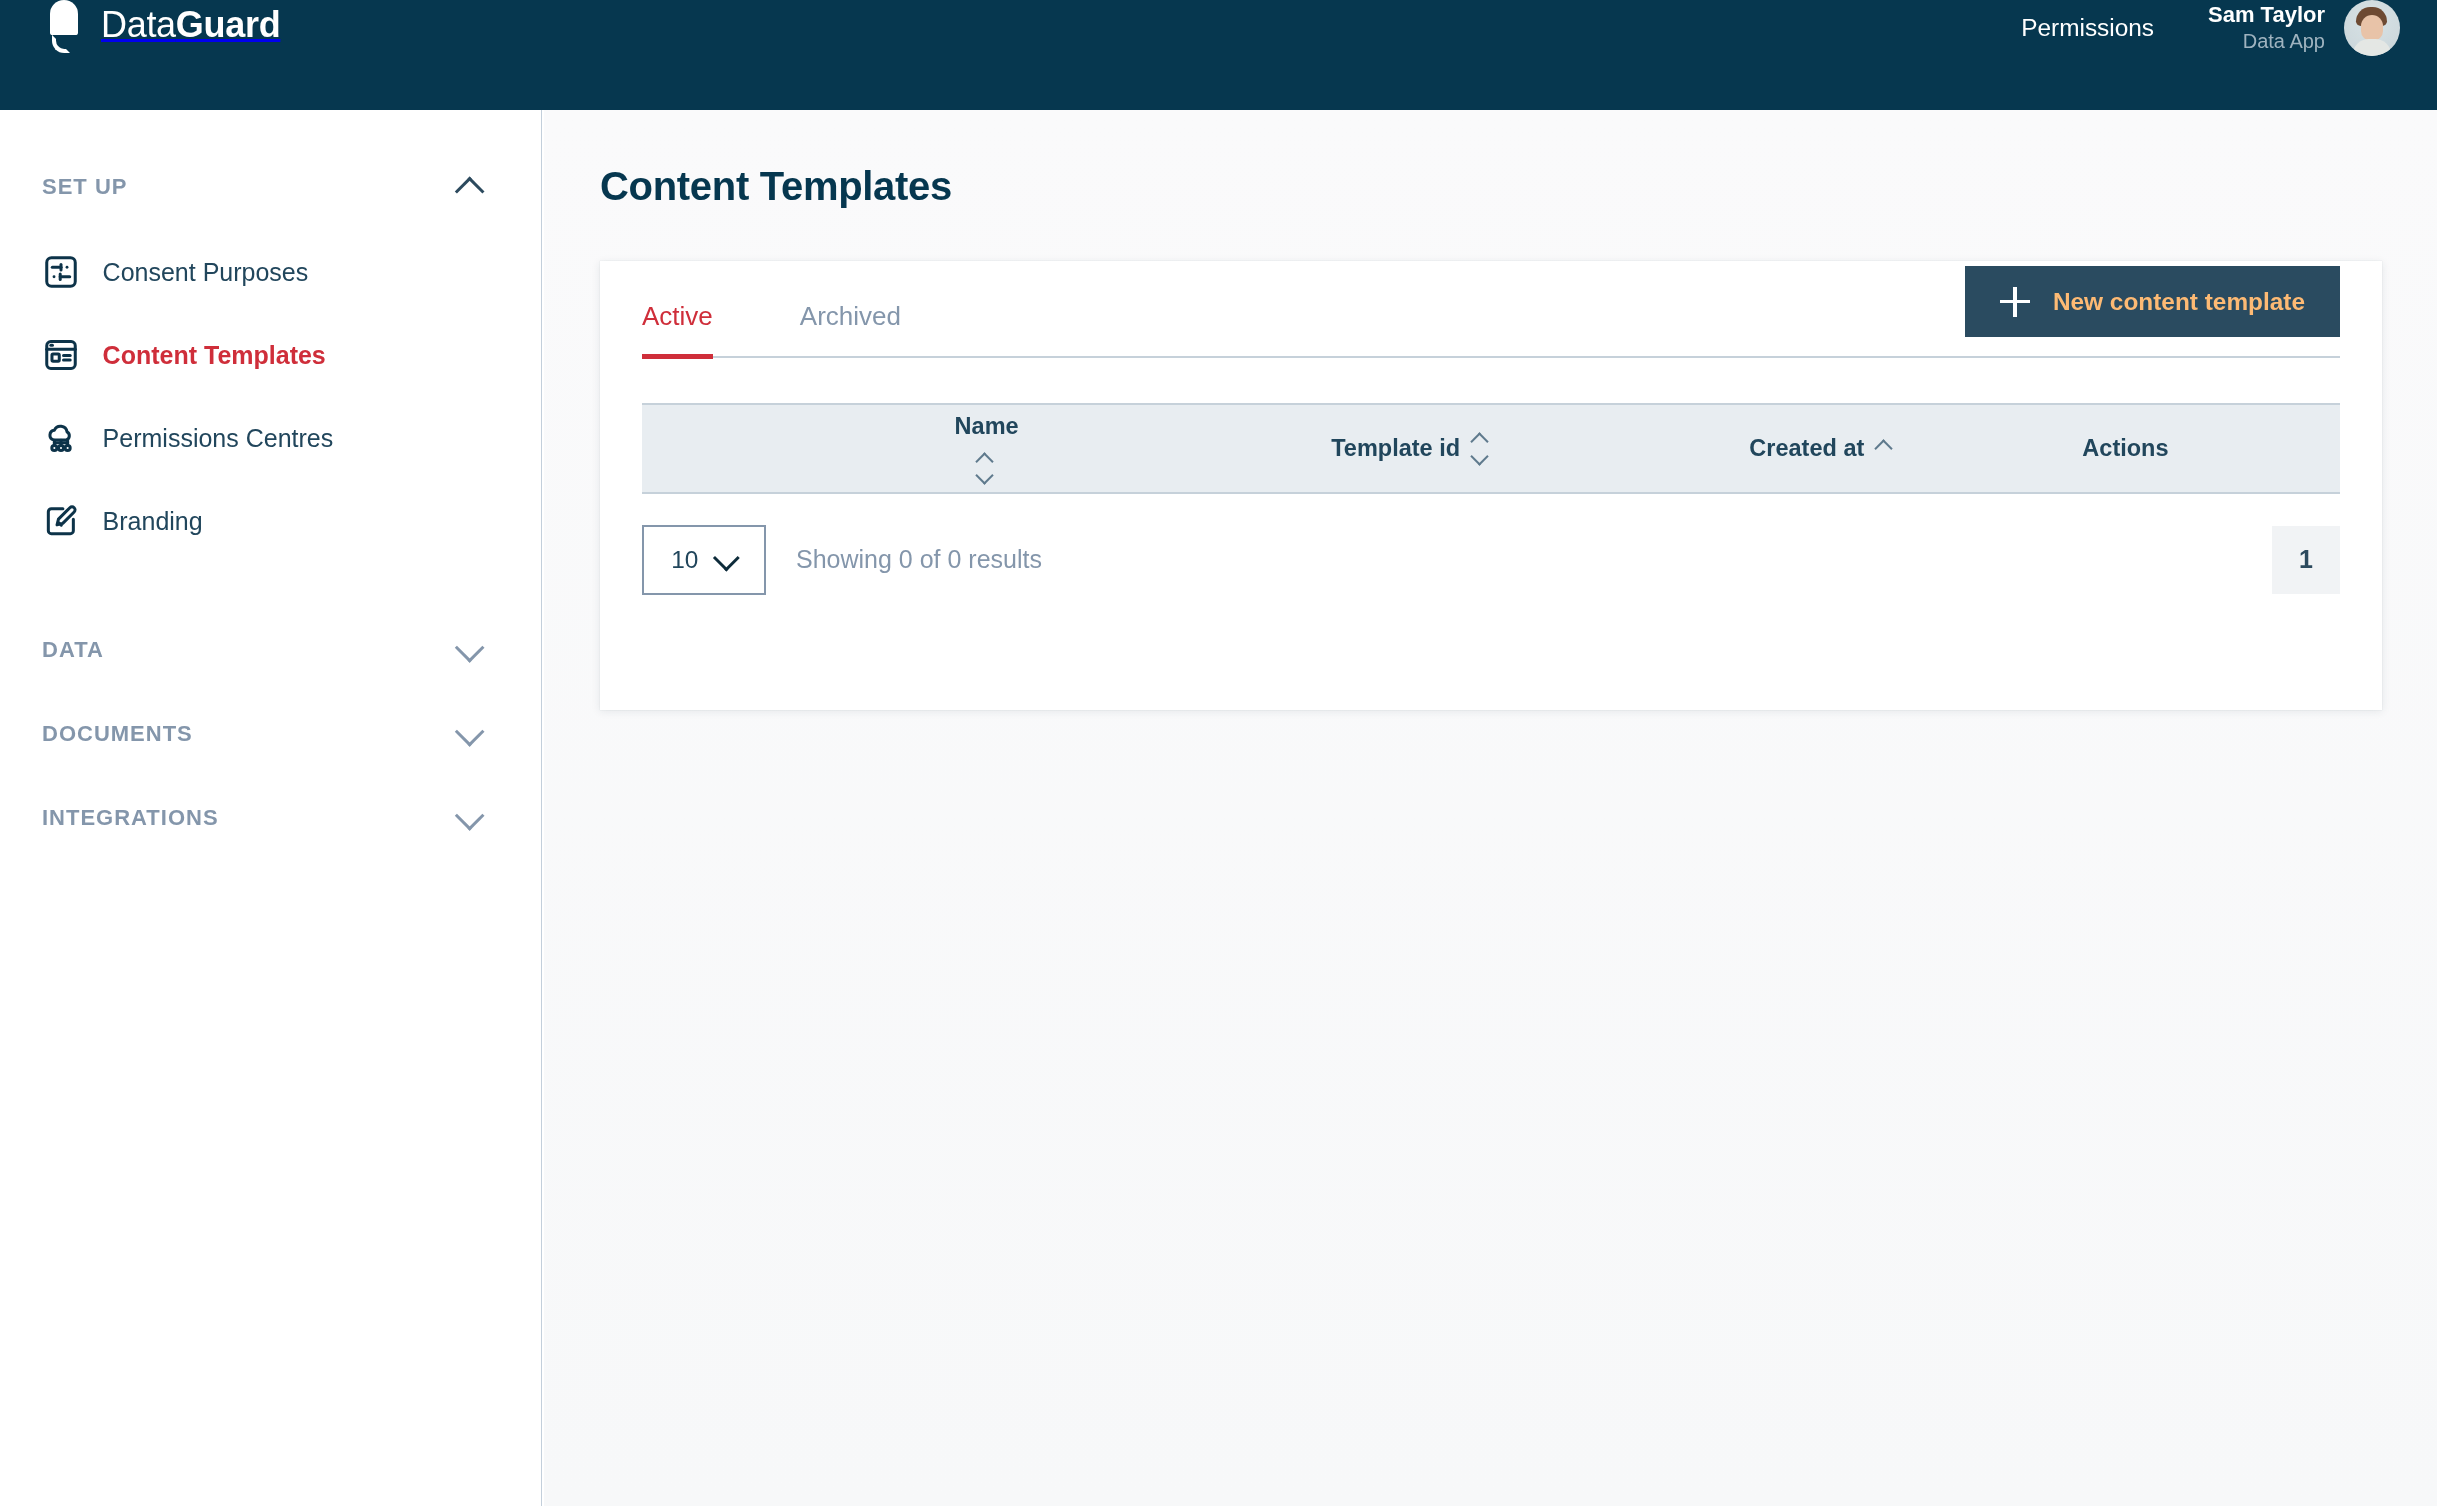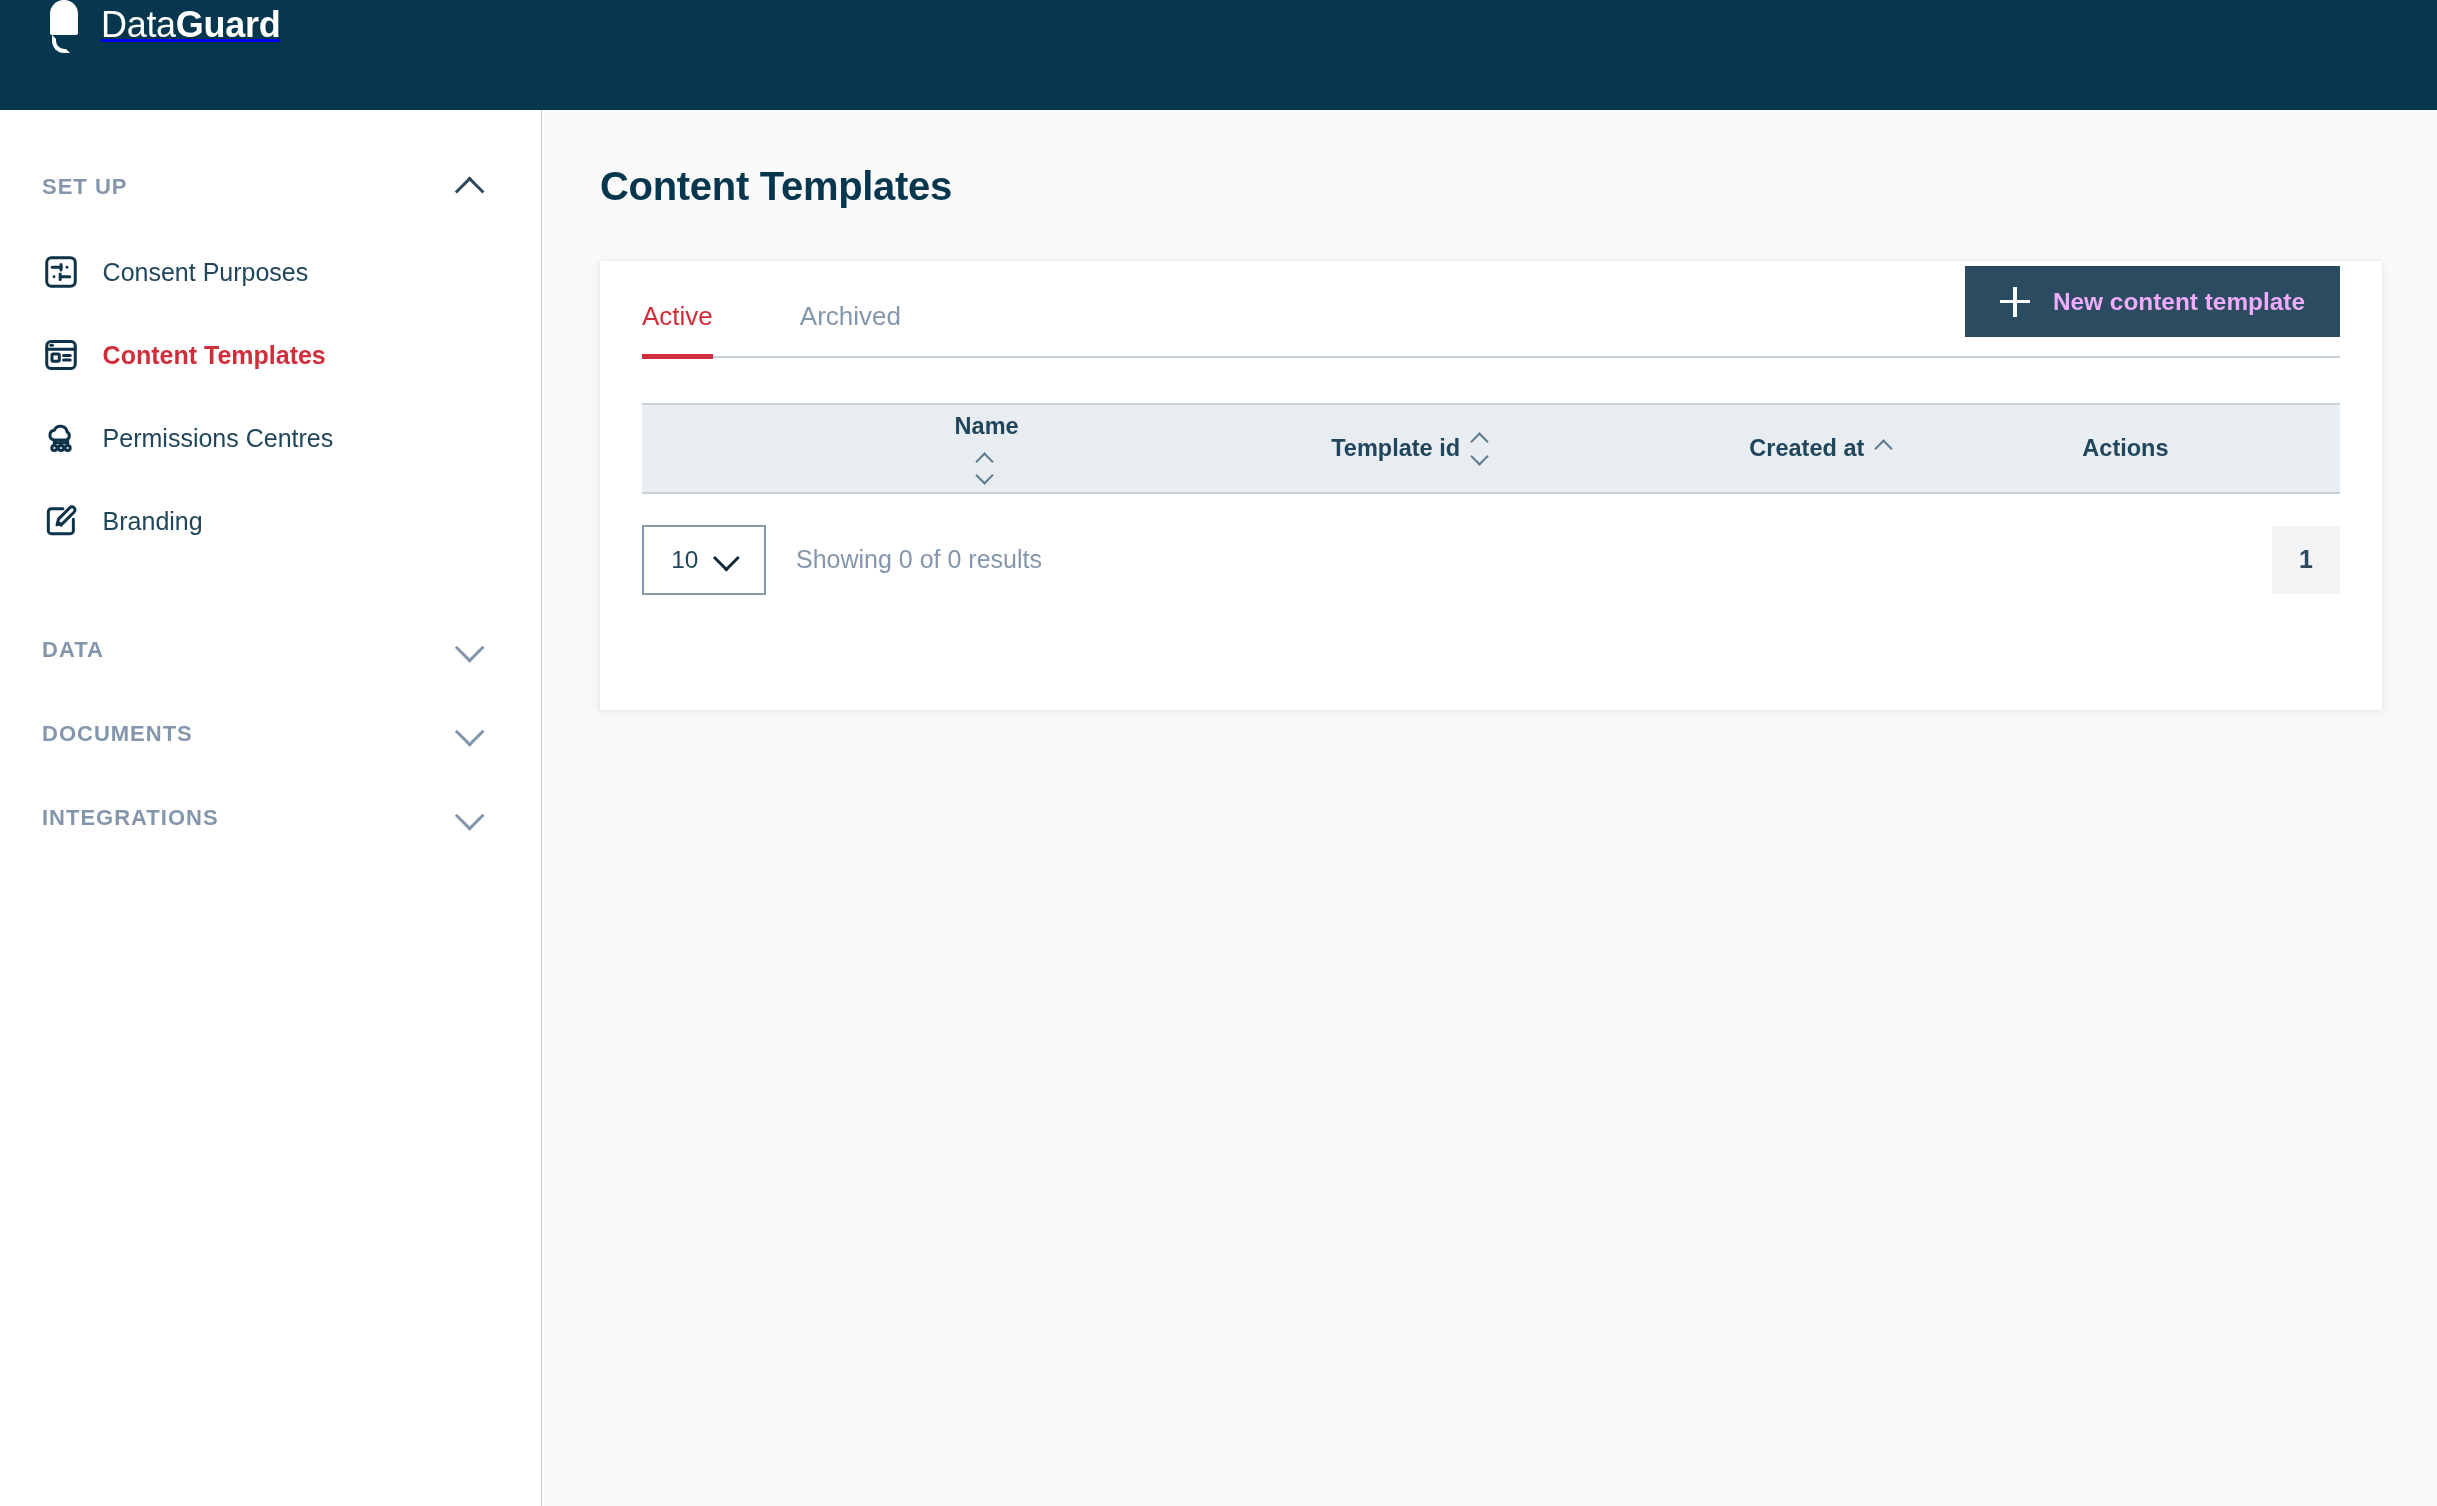--- a/index.html
+++ b/index.html
@@ -149,21 +149,21 @@
   .tab.active { color: #cf2e3a; }
   .tab.active::after {
     content: ""; position: absolute; left: 0; right: 0; bottom: -2.6px;
     height: 5.2px; background: #cf2e3a;
   }
   .new-btn {
     position: absolute; right: 0; bottom: 19px;
     display: flex; align-items: center; gap: 22.6px;
     background: #2a4b60; border: none;
     height: 71px; padding: 0 35px;
-    color: #f0abfc; font-size: 24.4px; font-weight: 700;
+    color: #fdba74; font-size: 24.4px; font-weight: 700;
     font-family: inherit; cursor: pointer; white-space: nowrap;
   }
   .plus {
     width: 30px; height: 30px; position: relative; flex: 0 0 auto;
   }
   .plus::before, .plus::after {
     content: ""; position: absolute; background: #ffffff;
   }
   .plus::before { left: 0; top: 13px; width: 30px; height: 3.5px; }
   .plus::after { top: 0; left: 13px; height: 30px; width: 3.5px; }
@@ -231,20 +231,34 @@
 
 <div class="topbar">
   <a class="brand" href="#">
     <span class="brand-mark">
       <span class="cap"></span>
         <span class="hook"></span>
     </span>
     <span class="brand-text"><span>Data</span><span class="b">Guard</span></span>
   </a>
 
+  <div class="topright">
+    <a class="permissions-link" href="#">Permissions</a>
+    <div class="userbox">
+      <div class="usertext">
+        <div class="username">Sam Taylor</div>
+        <div class="userrole">Data App</div>
+      </div>
+      <div class="avatar">
+        <span class="hair"></span>
+          <span class="face"></span>
+          <span class="body"></span>
+      </div>
+    </div>
+  </div>
 </div>
 
 <nav class="sidebar">
 
   <div class="nav-section-head">
     <span class="nav-section-title">SET UP</span>
     <span class="chev"></span>
   </div>
 
   <div class="nav-items">

